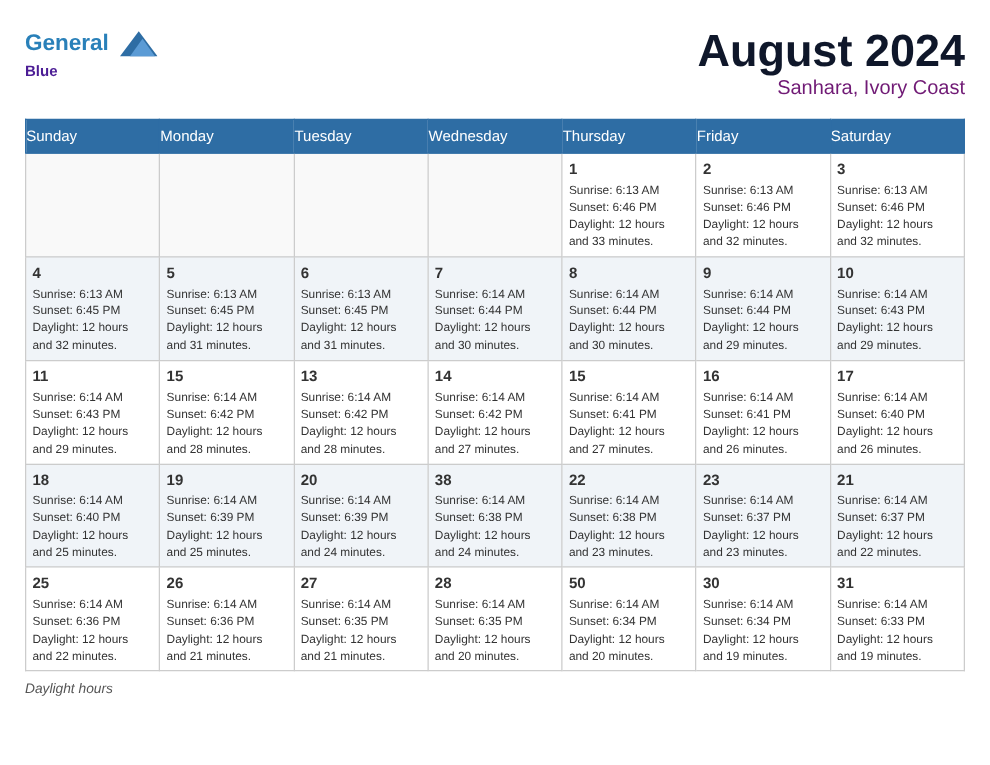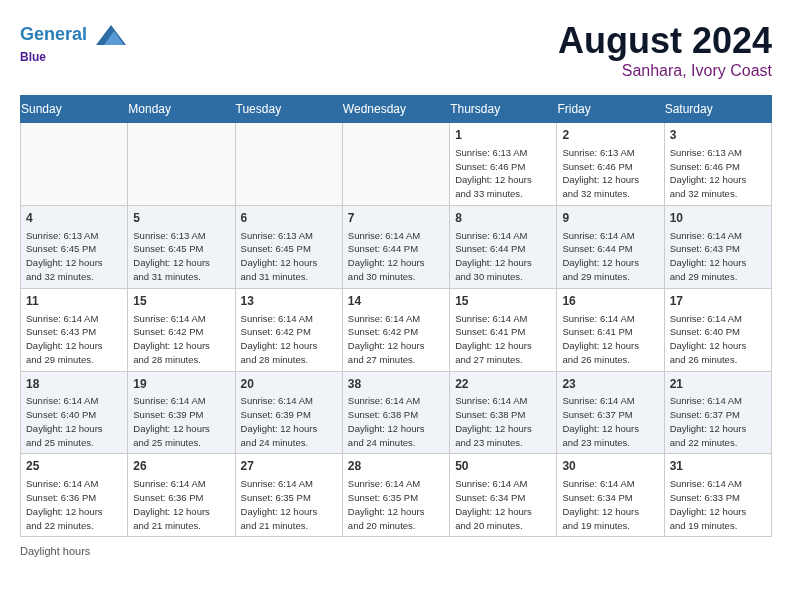--- a/index.html
+++ b/index.html
@@ -88,20 +88,21 @@
       background-color: #f0f4f8;
     }
     .row-white td {
       background-color: #ffffff;
     }
     .footer-note {
       margin-top: 8px;
       font-size: 11px;
       color: #555;
       text-align: left;
+      font-style: italic;
     }
   </style>
 </head>
 <body>
 
 <div class="header">
   <div class="logo">
     <div>
       <div class="logo-text">
         <span>General</span>

